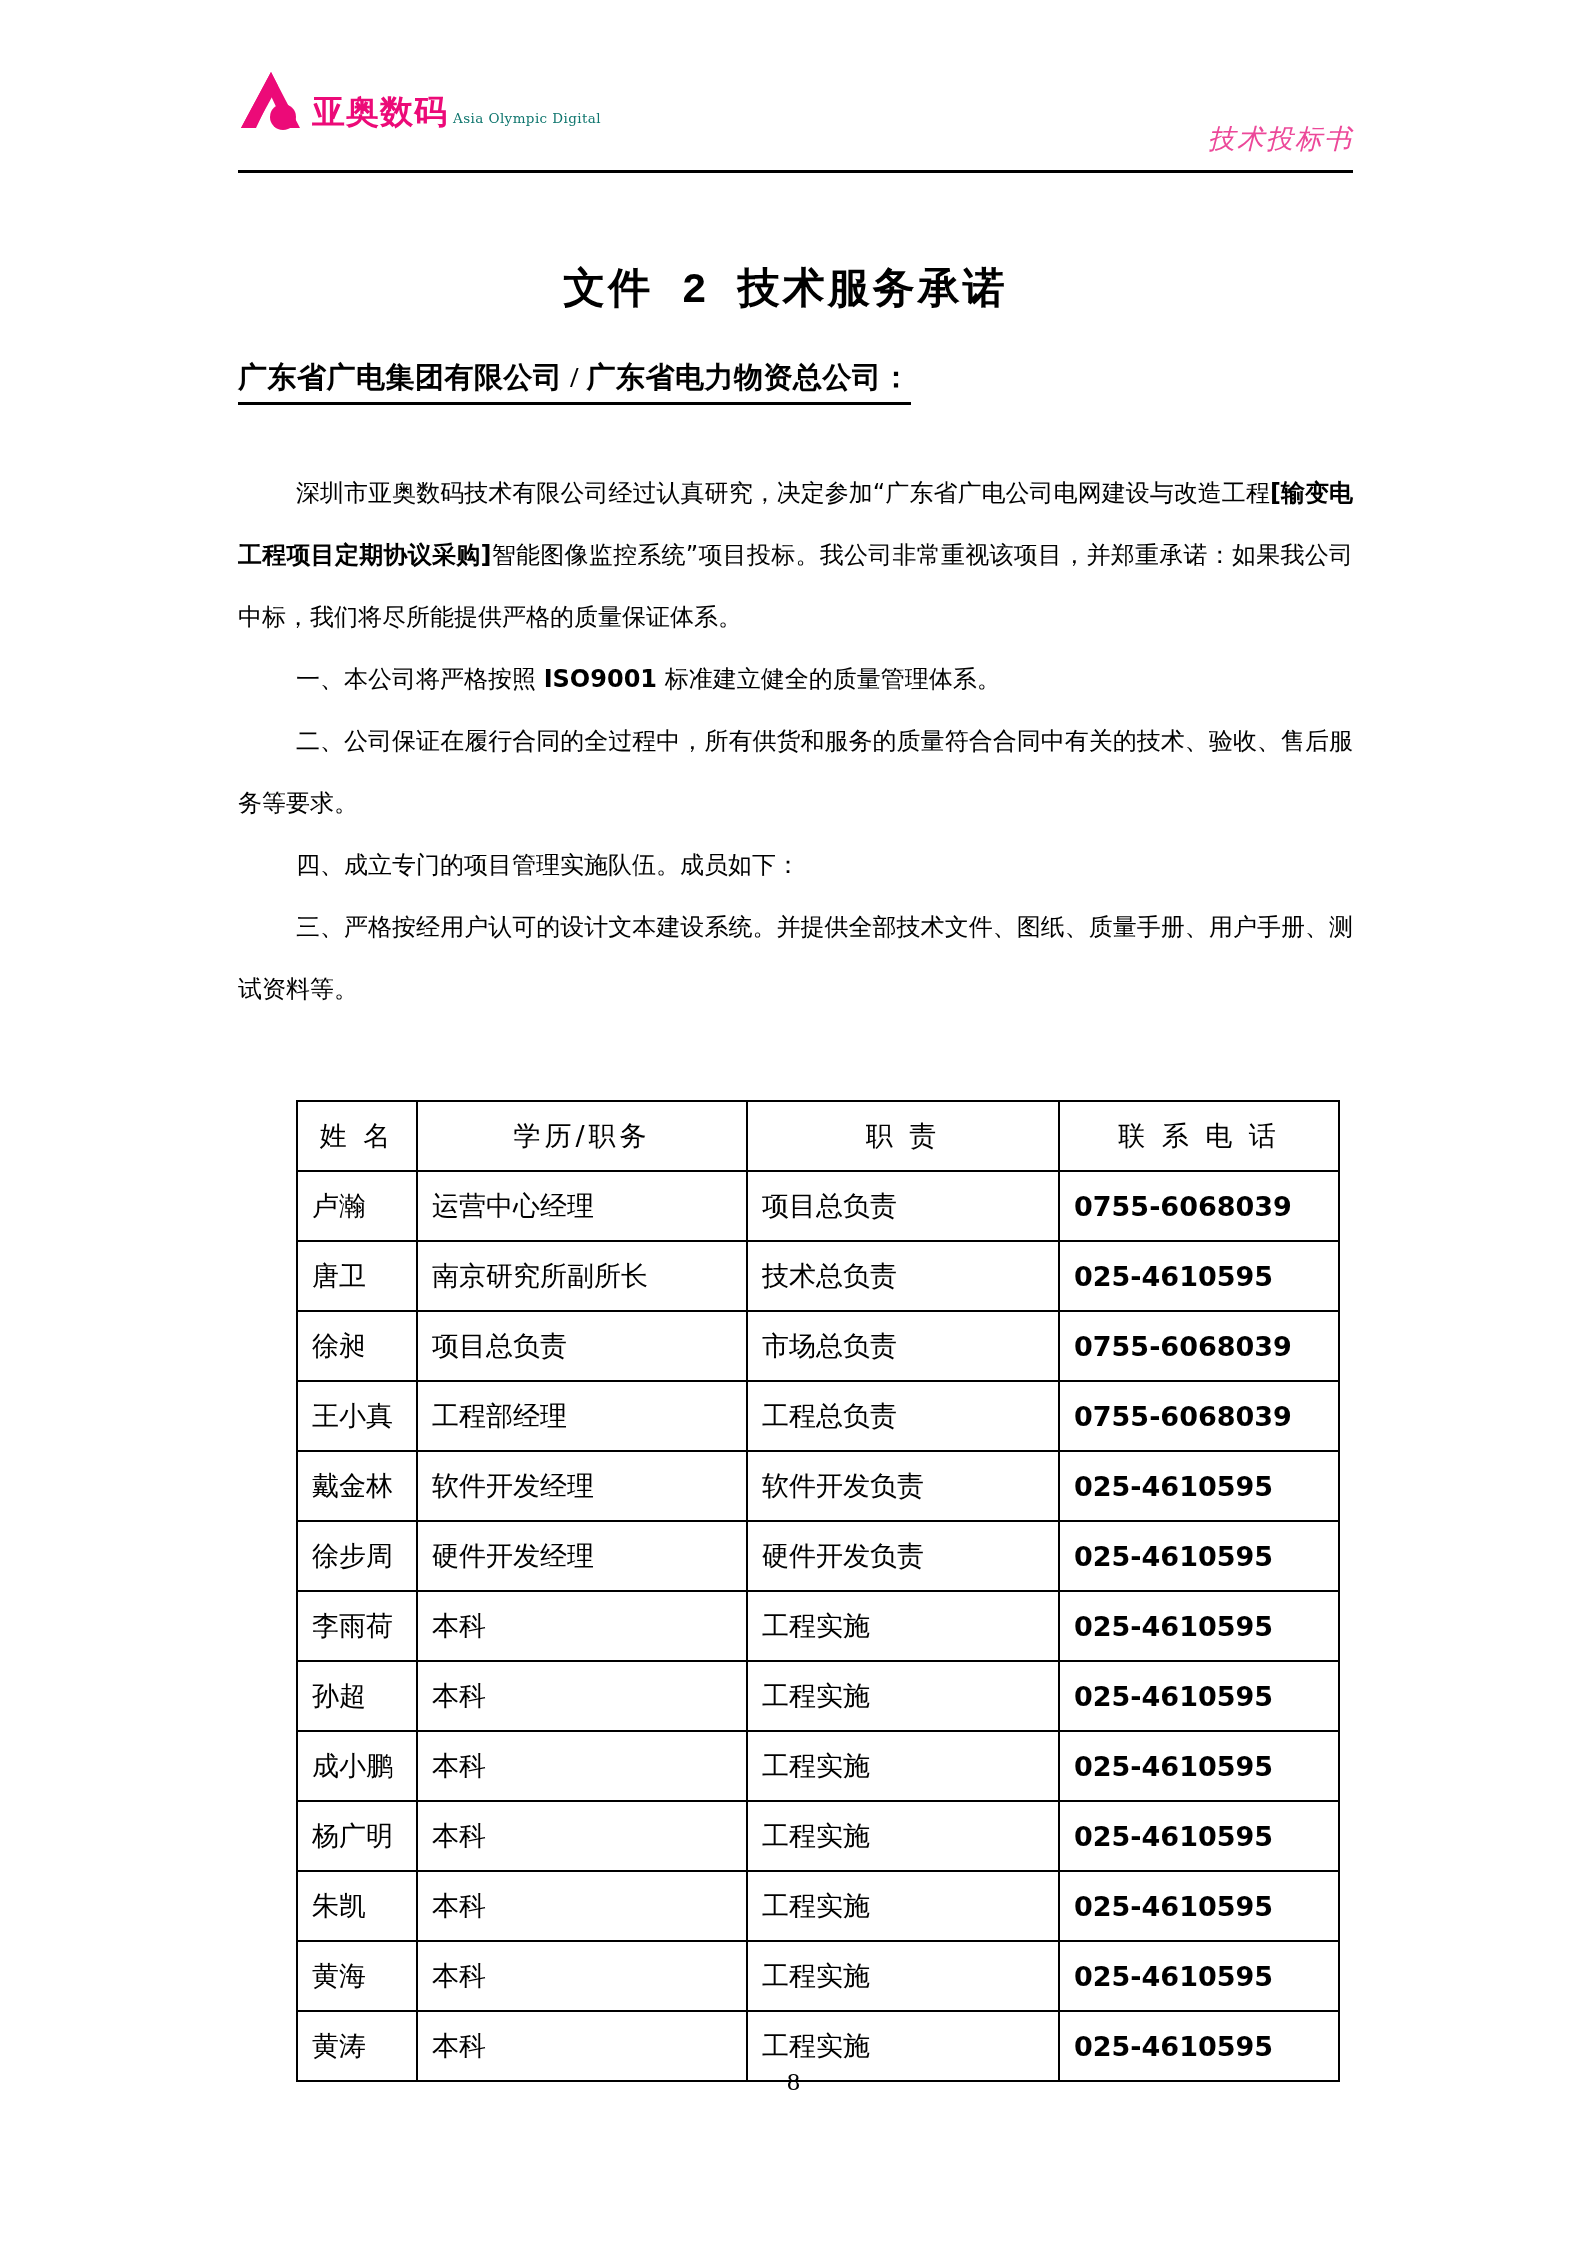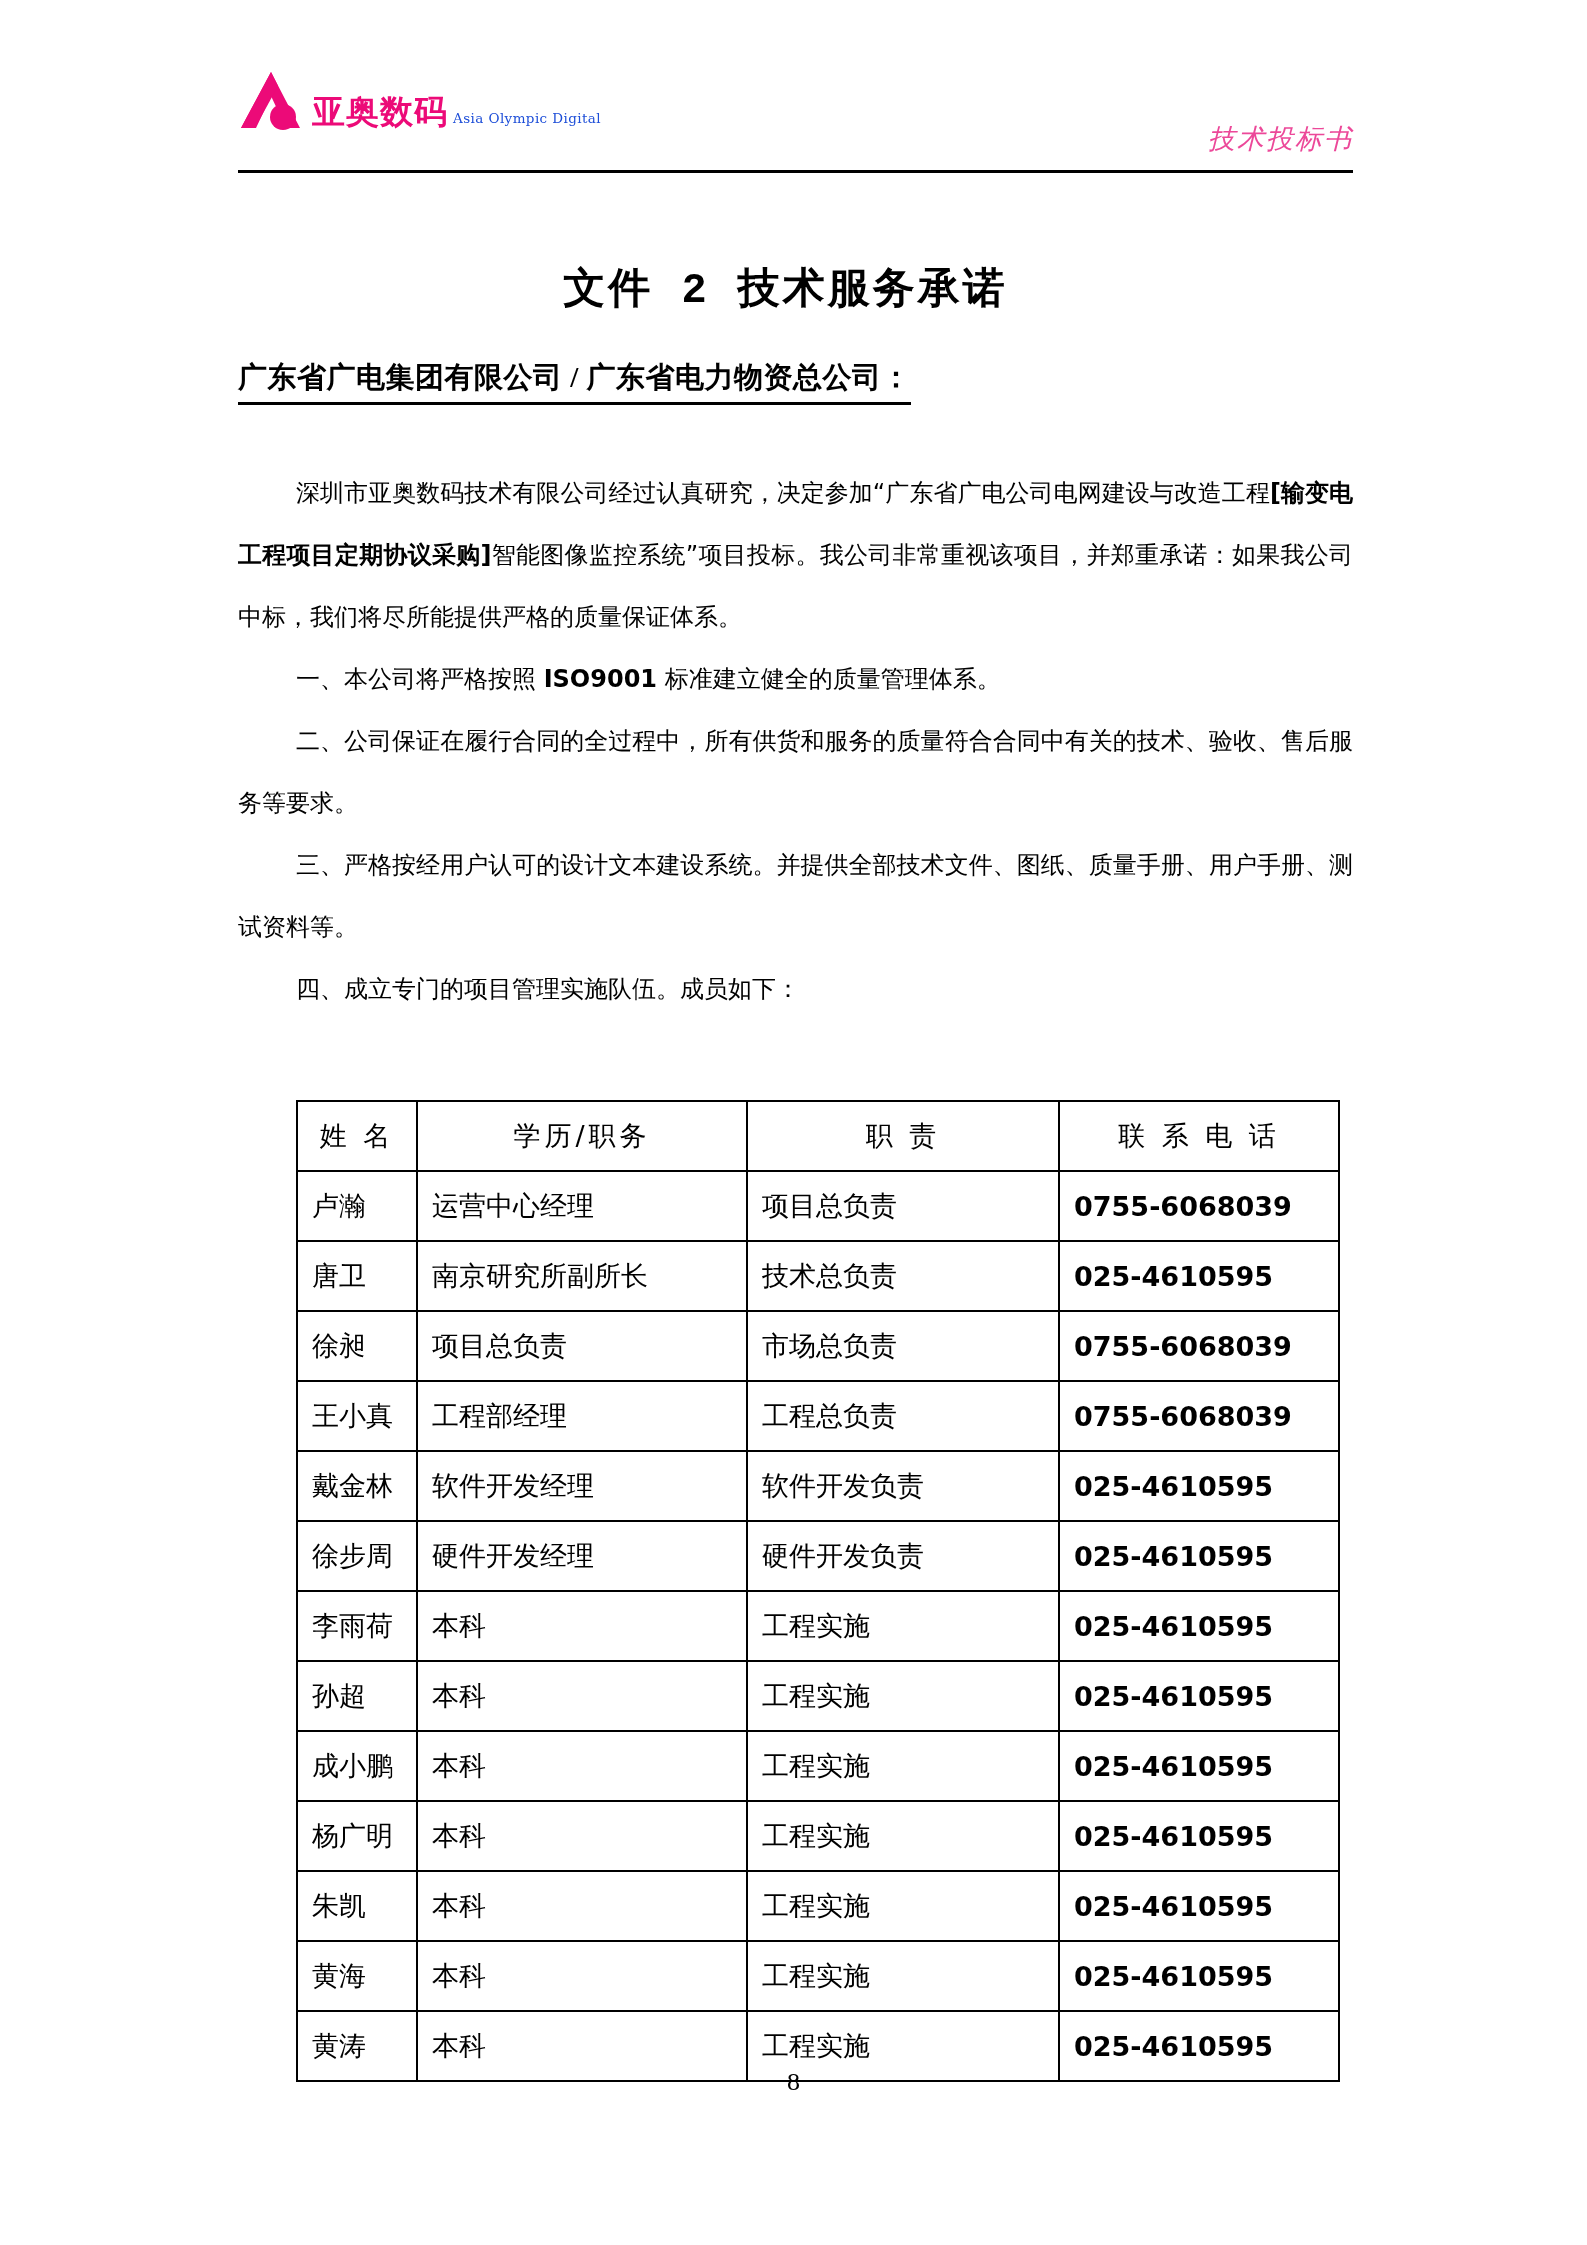--- a/index.html
+++ b/index.html
@@ -55,21 +55,21 @@
     font-size: 33px;
     font-weight: bold;
     color: #ec0a78;
     letter-spacing: 1px;
     line-height: 1.05;
     white-space: nowrap;
   }
   .logo-en {
     font-family: "DejaVu Serif", "Liberation Serif", serif;
     font-size: 13.5px;
-    color: #1d4ed8;
+    color: #0f766e;
     letter-spacing: 0.4px;
     line-height: 1.1;
     margin-top: 2px;
     white-space: nowrap;
   }
   .header-right {
     position: absolute;
     right: 0;
     bottom: 8px;
     font-family: "DejaVu Serif", "Liberation Serif", serif;
@@ -216,23 +216,23 @@
   <div class="addressee">广东省广电集团有限公司 / 广东省电力物资总公司：</div>
 
   <div class="body-block">
 
     <p class="para indent"><span>深圳市亚奥数码技术有限公司经过认真研究，决定参加“广东省广电公司电网建设与改造工程</span><span class="bold">[输变电工程项目定期协议采购]</span><span>智能图像监控系统”项目投标。我公司非常重视该项目，并郑重承诺：如果我公司中标，我们将尽所能提供严格的质量保证体系。</span></p>
 
     <p class="para indent"><span>一、本公司将严格按照 </span><span class="bold">ISO9001</span><span> 标准建立健全的质量管理体系。</span></p>
 
     <p class="para indent">二、公司保证在履行合同的全过程中，所有供货和服务的质量符合合同中有关的技术、验收、售后服务等要求。</p>
 
+    <p class="para indent">四、成立专门的项目管理实施队伍。成员如下：</p>
+
     <p class="para indent">三、严格按经用户认可的设计文本建设系统。并提供全部技术文件、图纸、质量手册、用户手册、测试资料等。</p>
-
-    <p class="para indent">四、成立专门的项目管理实施队伍。成员如下：</p>
   </div>
 
   <table class="team-table">
     <colgroup>
       <col class="c0">
         <col class="c1">
         <col class="c2">
         <col class="c3">
     </colgroup>
     <thead>

